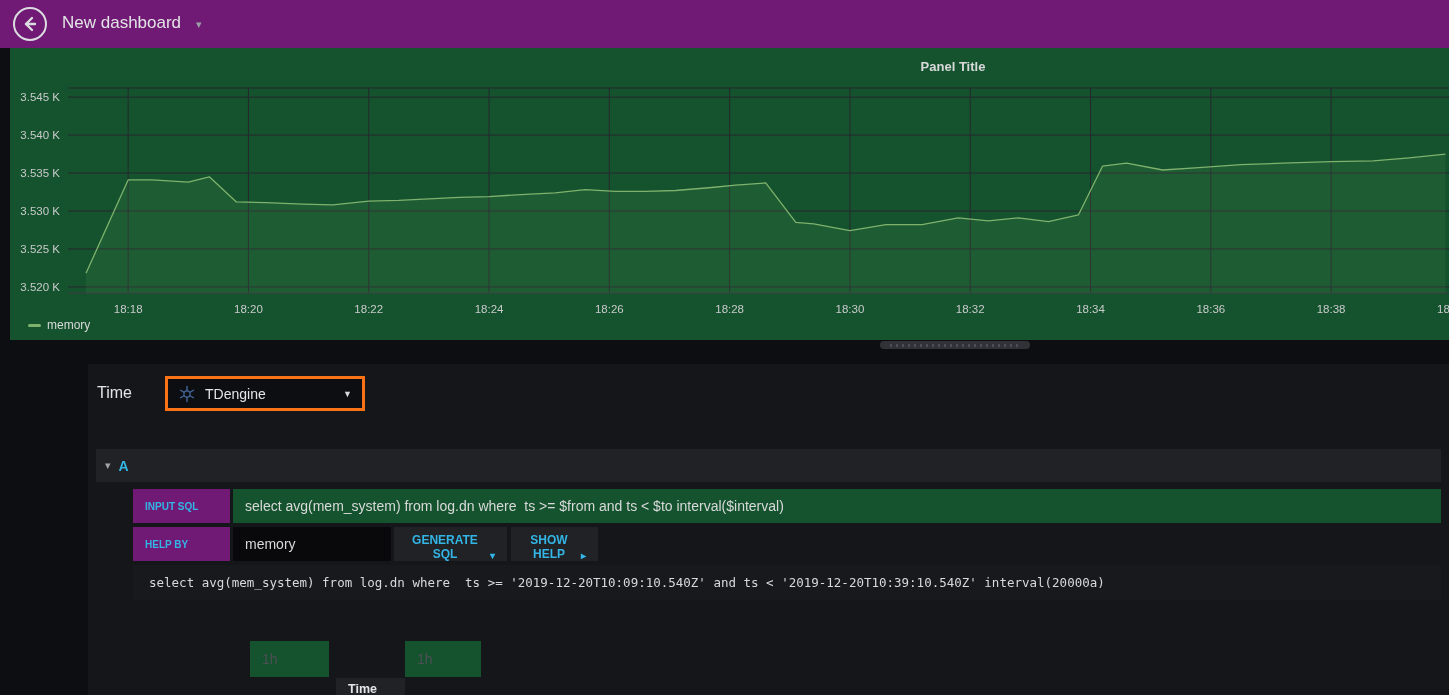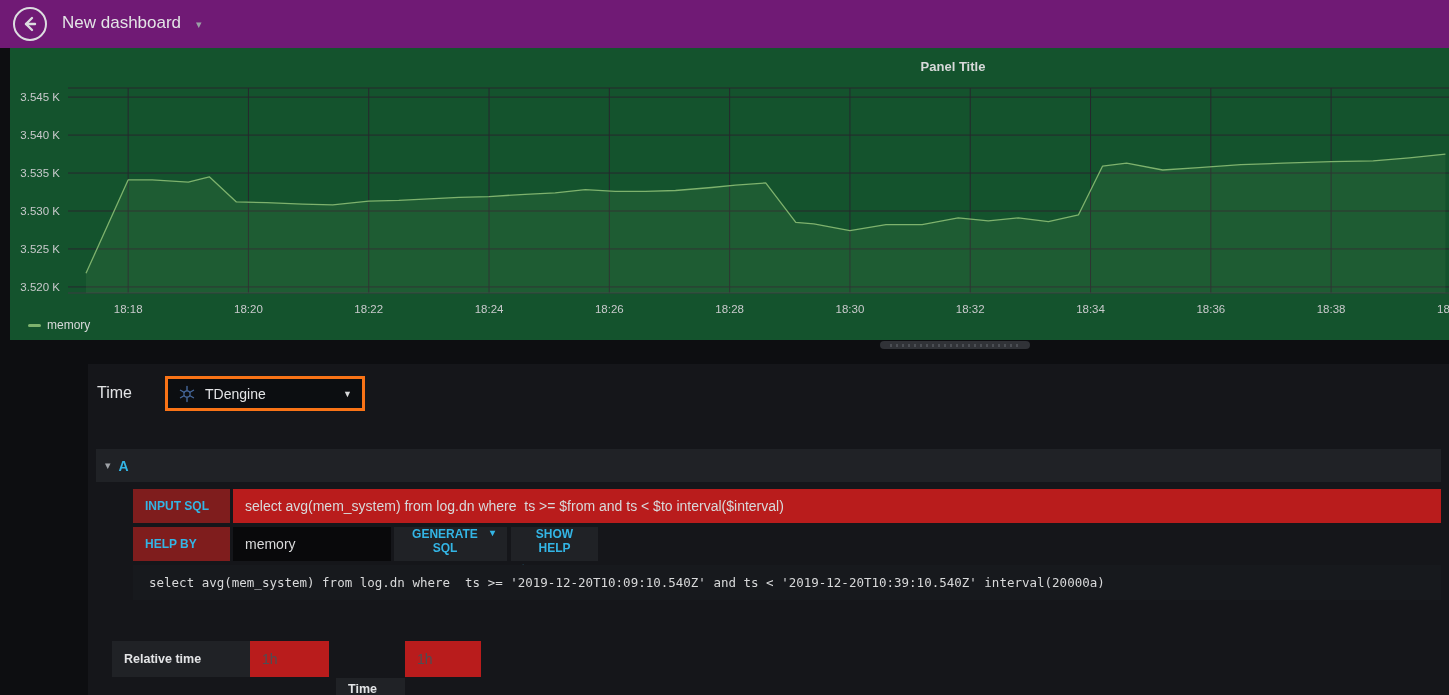--- a/index.html
+++ b/index.html
@@ -36,36 +36,36 @@
   #ds-picker { position:absolute; left:77px; top:12px; width:200px; height:35px; background:#0c0e11;
     border:3px solid #f97316; display:flex; align-items:center; padding:0 10px; gap:9px; cursor:pointer; }
   #ds-picker .ds-name { font-size:14px; color:#e3e4e6; font-weight:500; flex:1; }
   #ds-picker .ds-caret { font-size:9px; color:#d8d9da; }
 
   #row-a { position:absolute; left:8px; top:85px; width:1345px; height:33px; background:#202226;
     display:flex; align-items:center; padding-left:9px; gap:8px; cursor:pointer; }
   #row-a .caret { color:#9fa3a8; font-size:11px; }
   #row-a .refid { color:#33b5e5; font-weight:700; font-size:14px; }
 
-  .form-label { background:#7f1d1d; color:#33b5e5; font-size:12px; font-weight:700;
+  .form-label { background:#701a75; color:#33b5e5; font-size:10px; font-weight:700;
     display:flex; align-items:center; padding:0 12px; }
-  .form-input { background:#b91c1c; border:none; outline:none; color:#d8d9da; font-size:14px;
+  .form-input { background:#14532d; border:none; outline:none; color:#d8d9da; font-size:14px;
     font-family:"Liberation Sans", sans-serif; padding:0 12px; }
   .form-input::placeholder { color:#4c4f54; }
   .form-btn { background:#202226; color:#33b5e5; font-size:12px; font-weight:700; border:none;
-    display:flex; align-items:flex-start; gap:6px; padding:0 12px; cursor:pointer;
+    display:flex; align-items:flex-end; gap:6px; padding:0 12px; cursor:pointer;
     font-family:"Liberation Sans", sans-serif; }
   .form-btn .bcaret { font-size:10px; }
 
   #row-inputsql-label { position:absolute; left:45px; top:125px; width:97px; height:34px; }
   #row-inputsql-input { position:absolute; left:145px; top:125px; width:1208px; height:34px; }
   #row-alias-label { position:absolute; left:45px; top:163px; width:97px; height:34px; }
   #row-alias-input { position:absolute; left:145px; top:163px; width:158px; height:34px; background:#09090b; }
   #btn-generate { position:absolute; left:306px; top:163px; width:113px; height:34px; }
-  #btn-help { position:absolute; left:423px; top:163px; width:87px; height:34px;flex-direction:column; }
+  #btn-help { position:absolute; left:423px; top:163px; width:87px; height:34px; }
 
   #generated-sql { position:absolute; left:45px; top:201px; width:1308px; height:35px; background:#17191d;
     display:flex; align-items:center; padding:0 16px; font-family:"DejaVu Sans Mono", monospace;
     font-size:12.5px; color:#d8d9da; white-space:pre; }
 
   .time-label { background:#202226; color:#e3e4e6; font-size:12.5px; font-weight:700;
     display:flex; align-items:center; padding:0 12px; }
   #rt-label { position:absolute; left:24px; top:277px; width:138px; height:36px; }
   #rt-input { position:absolute; left:162px; top:277px; width:79px; height:36px; }
   #ts-label { position:absolute; left:248px; top:294px; width:69px; height:36px;margin-top:20px; }
@@ -182,17 +182,16 @@
     <span>GENERATE SQL</span>
     <span class="bcaret">▾</span>
   </button>
   <button id="btn-help" class="form-btn">
     <span>SHOW HELP</span>
     <span class="bcaret">▸</span>
   </button>
 
   <div id="generated-sql">select avg(mem_system) from log.dn where  ts &gt;= '2019-12-20T10:09:10.540Z' and ts &lt; '2019-12-20T10:39:10.540Z' interval(20000a)</div>
 
-  <div id="rt-label" class="time-label">Relative time</div>
   <input id="rt-input" class="form-input" type="text" placeholder="1h" style="">
   <div id="ts-label" class="time-label">Time shift</div>
   <input id="ts-input" class="form-input" type="text" placeholder="1h" style="">
 </div>
 
 </body></html>

